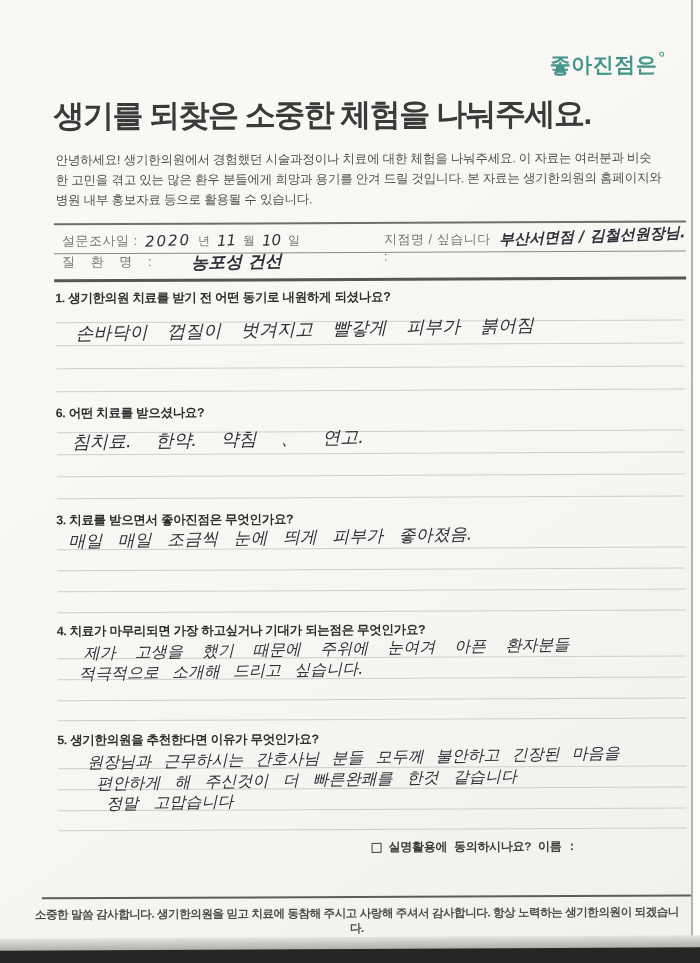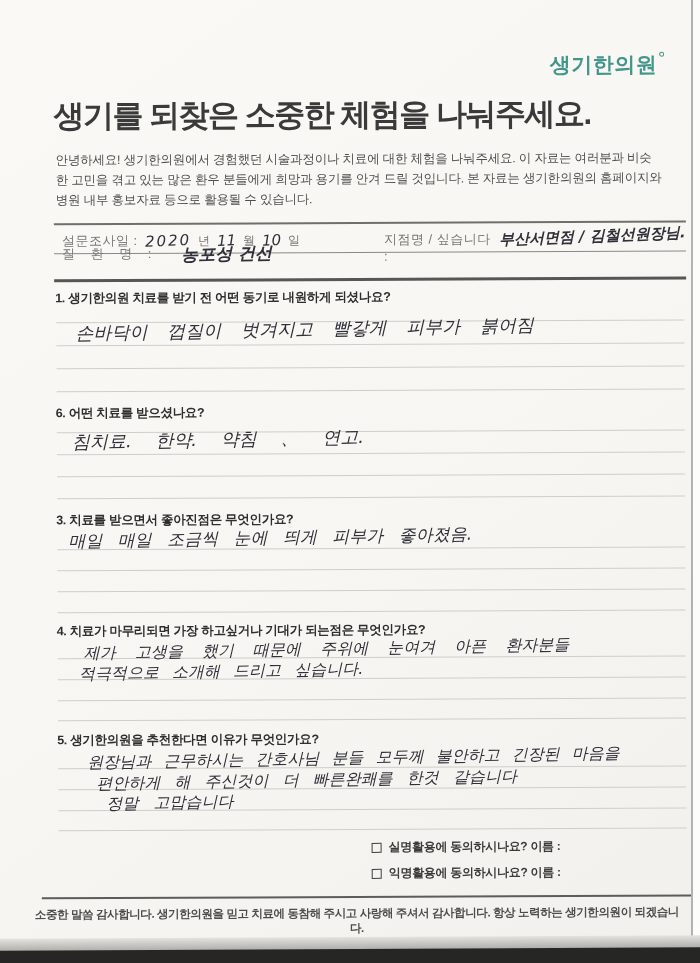--- a/index.html
+++ b/index.html
@@ -18,58 +18,58 @@
   .intro { position:absolute; left:57px; top:150px; width:608px; color:#4e4e4e; font-size:12.5px; line-height:1.58; letter-spacing:-0.2px; }
 
   
   .info-table { position:absolute; left:55px; top:222px; width:632px; height:59px;
                 border-top:2px solid #6f6f6d; border-bottom:3px solid #565654; }
   .info-mid { position:absolute; left:0; top:28px; width:100%; height:1px; background:#8a8a88; }
   .i-lbl { color:#767674; font-size:13px; letter-spacing:0.5px; }
   .i-unit { color:#767674; font-size:12px; }
   .row-date { position:absolute; left:8px; top:7px; display:flex; align-items:center; gap:7px; }
   .row-branch { position:absolute; left:330px; top:7px; display:flex; align-items:flex-start; gap:4px; }
-  .row-disease { position:absolute; left:8px; top:20px; display:flex; align-items:center; gap:10px;justify-content:space-between; }
+  .row-disease { position:absolute; left:8px; top:28px; display:flex; align-items:center; gap:20px;justify-content:space-between; }
   .sp { letter-spacing:6px; }
 
   
   .hw { font-family:"DejaVu Sans", cursive; font-style:italic; color:#2f3039; line-height:1; white-space:nowrap; }
   .hw-year { font-size:15px; letter-spacing:2px; transform:rotate(-2deg); }
   .hw-num  { font-size:15px; transform:rotate(-2deg); }
   .hw-branch { font-size:15px; font-weight:700; transform:rotate(-2deg); margin-top:-1px; }
   .hw-disease { font-size:17px; font-weight:700; transform:rotate(-1deg); margin-left:14px; }
   .hw-ans { position:absolute; font-size:17px; transform:rotate(-0.8deg); }
 
   
   .q-label { position:absolute; left:56px; color:#2e2e2e; font-size:12.5px; font-weight:700; letter-spacing:-0.3px; }
   .rule { position:absolute; left:57px; width:628px; height:1px; background:#cfcecb; }
 
   
   .consent { position:absolute; left:370px; top:839px; }
-  .consent-row { display:flex; align-items:center; margin-bottom:9px; color:#3b3b3b; font-size:12px; font-weight:700; letter-spacing:-0.3px; }
+  .consent-row { display:flex; align-items:center; margin-bottom:9px; color:#3b3b3b; font-size:12px; font-weight:700; letter-spacing:-0.3px;font-family:Liberation Mono, monospace; }
   .cbox { display:inline-block; width:10px; height:10px; border:1.5px solid #3f3f3f; margin-right:7px; background:transparent; }
 
   
   .footer-line { position:absolute; left:40px; top:896px; width:650px; height:1.5px; background:#5c5c5a; }
   .footer-text { position:absolute; left:30px; top:906px; width:650px; text-align:center; color:#4c4c4c; font-size:11.5px; font-weight:600; letter-spacing:-0.4px; }
 
   
   .edge-right { position:absolute; top:0; right:7px; width:2px; height:100%; background:#b3b2ae; }
   .edge-right-white { position:absolute; top:0; right:0; width:7px; height:100%; background:#fcfcfb; }
   .edge-bottom-gray { position:absolute; left:-6px; top:937px; width:712px; height:14px; background:linear-gradient(#e4e3df,#a8a7a3); transform:rotate(-0.3deg); z-index:5; }
   .edge-bottom-black { position:absolute; left:-6px; top:949px; width:712px; height:20px; background:#262624; transform:rotate(-0.3deg); z-index:6; }
 </style>
 </head>
 <body>
 
 <div class="page">
   <div class="tilt">
 
     <div class="logo">
-      <span>생기한의원</span><span class="ring"></span>
+      <span>좋아진점은</span><span class="ring"></span>
     </div>
 
     <h1 class="title">생기를 되찾은 소중한 체험을 나눠주세요.</h1>
     <p class="intro">안녕하세요! 생기한의원에서 경험했던 시술과정이나 치료에 대한 체험을 나눠주세요. 이 자료는 여러분과 비슷한 고민을 겪고 있는 많은 환우 분들에게 희망과 용기를 안겨 드릴 것입니다. 본 자료는 생기한의원의 홈페이지와 병원 내부 홍보자료 등으로 활용될 수 있습니다.</p>
 
     <div class="info-table">
       <div class="info-mid"></div>
       <div class="row-date">
         <span class="i-lbl">설문조사일 :</span>
         <span class="hw hw-year">2020</span>
@@ -125,24 +125,20 @@
     <div class="rule" style="top:829px"></div>
     <div class="hw hw-ans" style="top:750px; left:86px; word-spacing:7px; font-size:16px;">원장님과 근무하시는 간호사님 분들 모두께 불안하고 긴장된 마음을</div>
     <div class="hw hw-ans" style="top:772px; left:95px; word-spacing:9px; font-size:16px;">편안하게 해 주신것이 더 빠른완쾌를 한것 같습니다</div>
     <div class="hw hw-ans" style="top:794px; left:105px; word-spacing:10px; font-size:16px;">정말 고맙습니다</div>
 
     <div class="consent">
       <div class="consent-row">
         <span class="cbox"></span>
         <span>실명활용에 동의하시나요?  이름 :</span>
       </div>
-      <div class="consent-row">
-        <span class="cbox"></span>
-        <span>익명활용에 동의하시나요?  이름 :</span>
-      </div>
     </div>
 
     <div class="footer-line"></div>
     <div class="footer-text">소중한 말씀 감사합니다. 생기한의원을 믿고 치료에 동참해 주시고 사랑해 주셔서 감사합니다. 항상 노력하는 생기한의원이 되겠습니다.</div>
   </div>
 
   <div class="edge-right-white"></div>
   <div class="edge-right"></div>
   <div class="edge-bottom-gray"></div>
   <div class="edge-bottom-black"></div>

